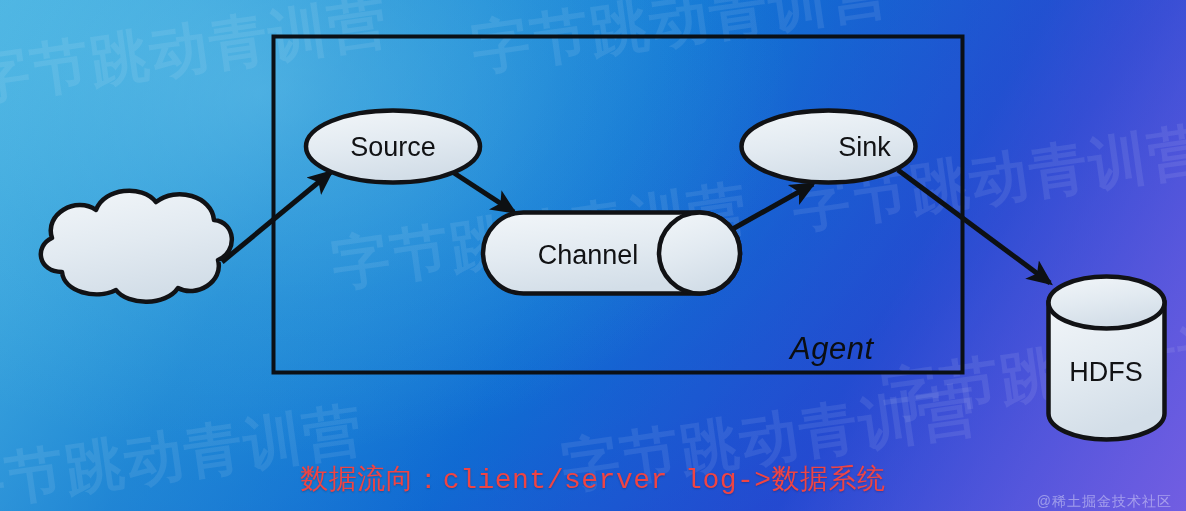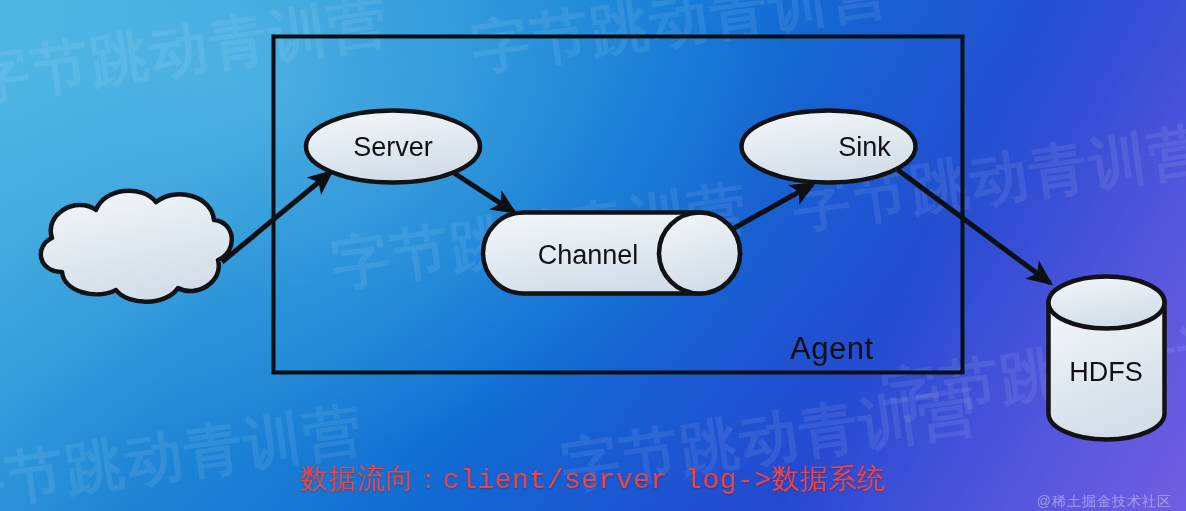--- a/index.html
+++ b/index.html
@@ -69,20 +69,21 @@
     user-select: none;
   }
   #agent-label {
     position: absolute;
     left: 790px;
     top: 331px;
     font-size: 31px;
     color: #0b0e12;
     letter-spacing: 0.5px;
     user-select: none;
+    font-style: italic;
   }
   #caption-text {
     position: absolute;
     left: 0;
     right: 0;
     top: 460px;
     text-align: center;
     color: #ef4444;
     font-size: 28px;
     letter-spacing: 0.5px;
@@ -173,21 +174,21 @@
                L 1048.5 413.5
                A 58 26 0 0 0 1164.5 413.5
                L 1164.5 302.5 Z" fill="url(#nodeFill)" stroke="#111215" stroke-width="4.5"></path>
       <ellipse cx="1106.5" cy="302.5" rx="58" ry="26" fill="url(#nodeFill)" stroke="#111215" stroke-width="4.5"></ellipse>
     </g>
   </svg>
 
   <div class="node-label" style="left:14px; top:222px; width:218px; font-size:27px;">
   </div>
 
-  <div class="node-label" style="left:305px; top:132px; width:176px; font-size:27px;">Server</div>
+  <div class="node-label" style="left:305px; top:132px; width:176px; font-size:27px;">Source</div>
 
   <div class="node-label" style="left:483px; top:240px; width:210px; font-size:27px;">Channel</div>
 
   <div class="node-label" style="left:741px; top:132px; width:175px; font-size:27px;padding-left:36px;">Sink</div>
 
   <div class="node-label" style="left:1046px; top:357px; width:120px; font-size:27px;">HDFS</div>
 
   <div id="agent-label">Agent</div>
 
   <div id="caption-text">数据流向：client/server log-&gt;数据系统</div>

